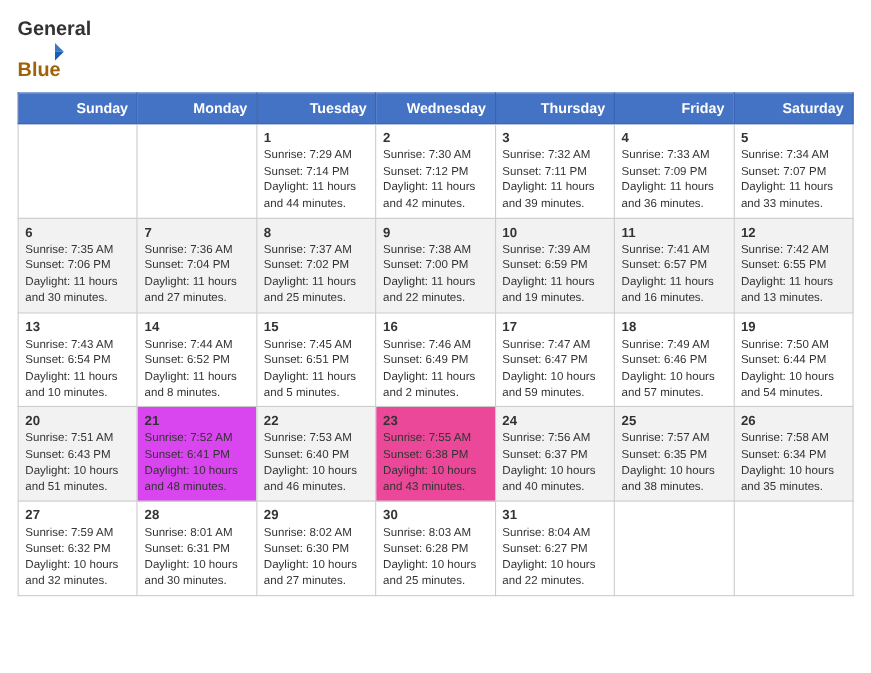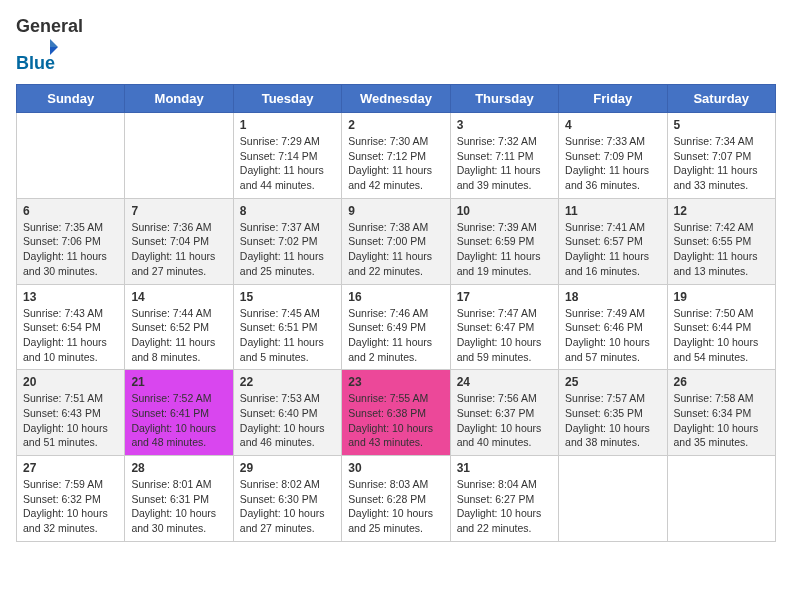--- a/index.html
+++ b/index.html
@@ -34,21 +34,21 @@
       color: #555;
     }
     .calendar {
       width: 100%;
       border-collapse: collapse;
       border: 1px solid #ccc;
     }
     .calendar th {
       background: #4472c4;
       color: #fff;
-      text-align: center;
+      text-align: right;
       padding: 6px 8px;
       font-size: 13px;
       border: 1px solid #3a62b0;
     }
     .calendar td {
       vertical-align: top;
       padding: 5px 6px;
       border: 1px solid #ccc;
       font-size: 11px;
       color: #333;
@@ -81,21 +81,21 @@
 
 <div class="header">
   <div class="logo">
     <div style="display:flex; align-items:center;flex-direction:column;">
       <span style="font-size:18px;font-weight:bold;color:#333;">General</span>
       <svg width="20" height="20" viewBox="0 0 20 20" style="margin:0 1px;">
         <polygon points="10,2 18,10 10,10" fill="#3a7abf"></polygon>
         <polygon points="10,10 18,10 10,18" fill="#1a5abf"></polygon>
       </svg>
     </div>
-    <span style="font-size:18px;font-weight:bold;color:#0369a1;margin-top:-4px;">Blue</span>
+    <span style="font-size:18px;font-weight:bold;color:#a16207;margin-top:-4px;">Blue</span>
   </div>
   <div class="title-section">
     <div class="month-title"></div>
     <div class="location"></div>
   </div>
 </div>
 
 <table class="calendar">
   <thead>
     <tr>

